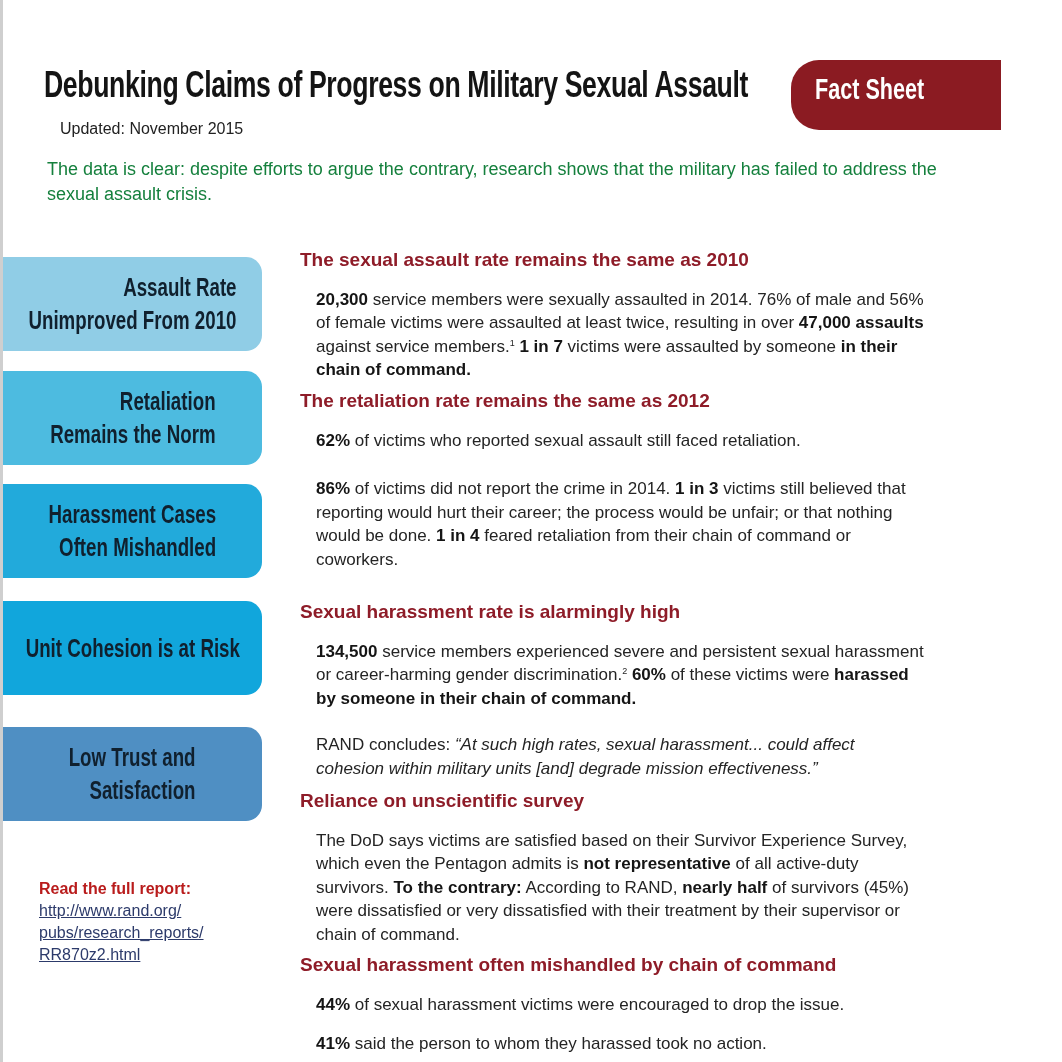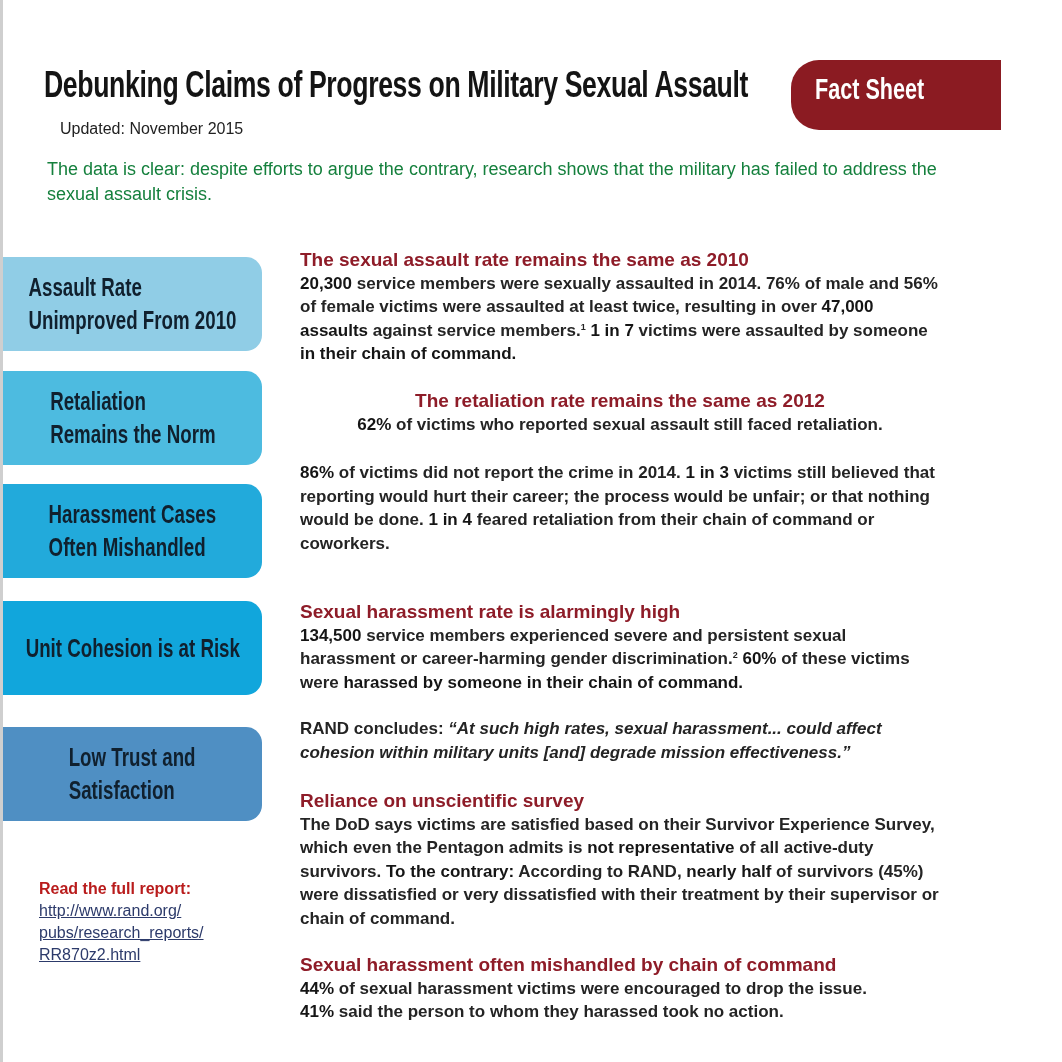--- a/index.html
+++ b/index.html
@@ -29,45 +29,45 @@
   }
 
   .intro {
     position: absolute; left: 47px; top: 157px; width: 900px;
     font-size: 18px; line-height: 25px; color: #15803d;
   }
 
   .tag {
     position: absolute; left: 3px; width: 259px; height: 94px;
     border-radius: 0 16px 16px 0;
-    display: flex; align-items: center; justify-content: center; text-align: left;
+    display: flex; align-items: center; justify-content: center; text-align: right;
   }
   .tag .txt {
     font-weight: bold; font-size: 26px; line-height: 33px; color: #10202e;
     transform: scaleX(0.72); white-space: nowrap;
   }
   .tag1 { top: 257px; background: #90cde6; }
   .tag2 { top: 371px; background: #4dbbe0; }
   .tag3 { top: 484px; background: #22aadb; }
   .tag4 { top: 601px; background: #11a6dc; }
   .tag5 { top: 716px; background: #4f8fc3; margin-top: 11px; }
 
   .readmore { position: absolute; left: 39px; top: 878px; font-size: 16px; line-height: 22px; }
   .readmore .lbl { font-weight: bold; color: #b91c1c; }
   .readmore a { display: block; color: #2c3a6a; text-decoration: underline; }
 
   .sec { position: absolute; left: 300px; width: 640px; font-size: 17px; line-height: 23.6px; color: #242424; }
   .sec h3 { margin: 0; font-size: 19px; font-weight: bold; color: #8e1c28; line-height: 23.6px; }
-  .sec p { margin: 0; font-weight: bold; }
+  .sec p { margin: 16px; }
   .sec b { color: #151515; }
   .sec sup { font-size: 9px; vertical-align: 6px; line-height: 0; }
   .sec i { font-style: italic; }
 
   .s1 { top: 248px; }
-  .s2 { top: 389px; text-align: center; }
+  .s2 { top: 389px; }
   .s3 { top: 461px; }
   .s4 { top: 600px; }
   .s5 { top: 717px; }
   .s6 { top: 789px; }
   .s7 { top: 953px; }
 </style>
 </head>
 <body>
 
 <div class="left-rule"></div>

